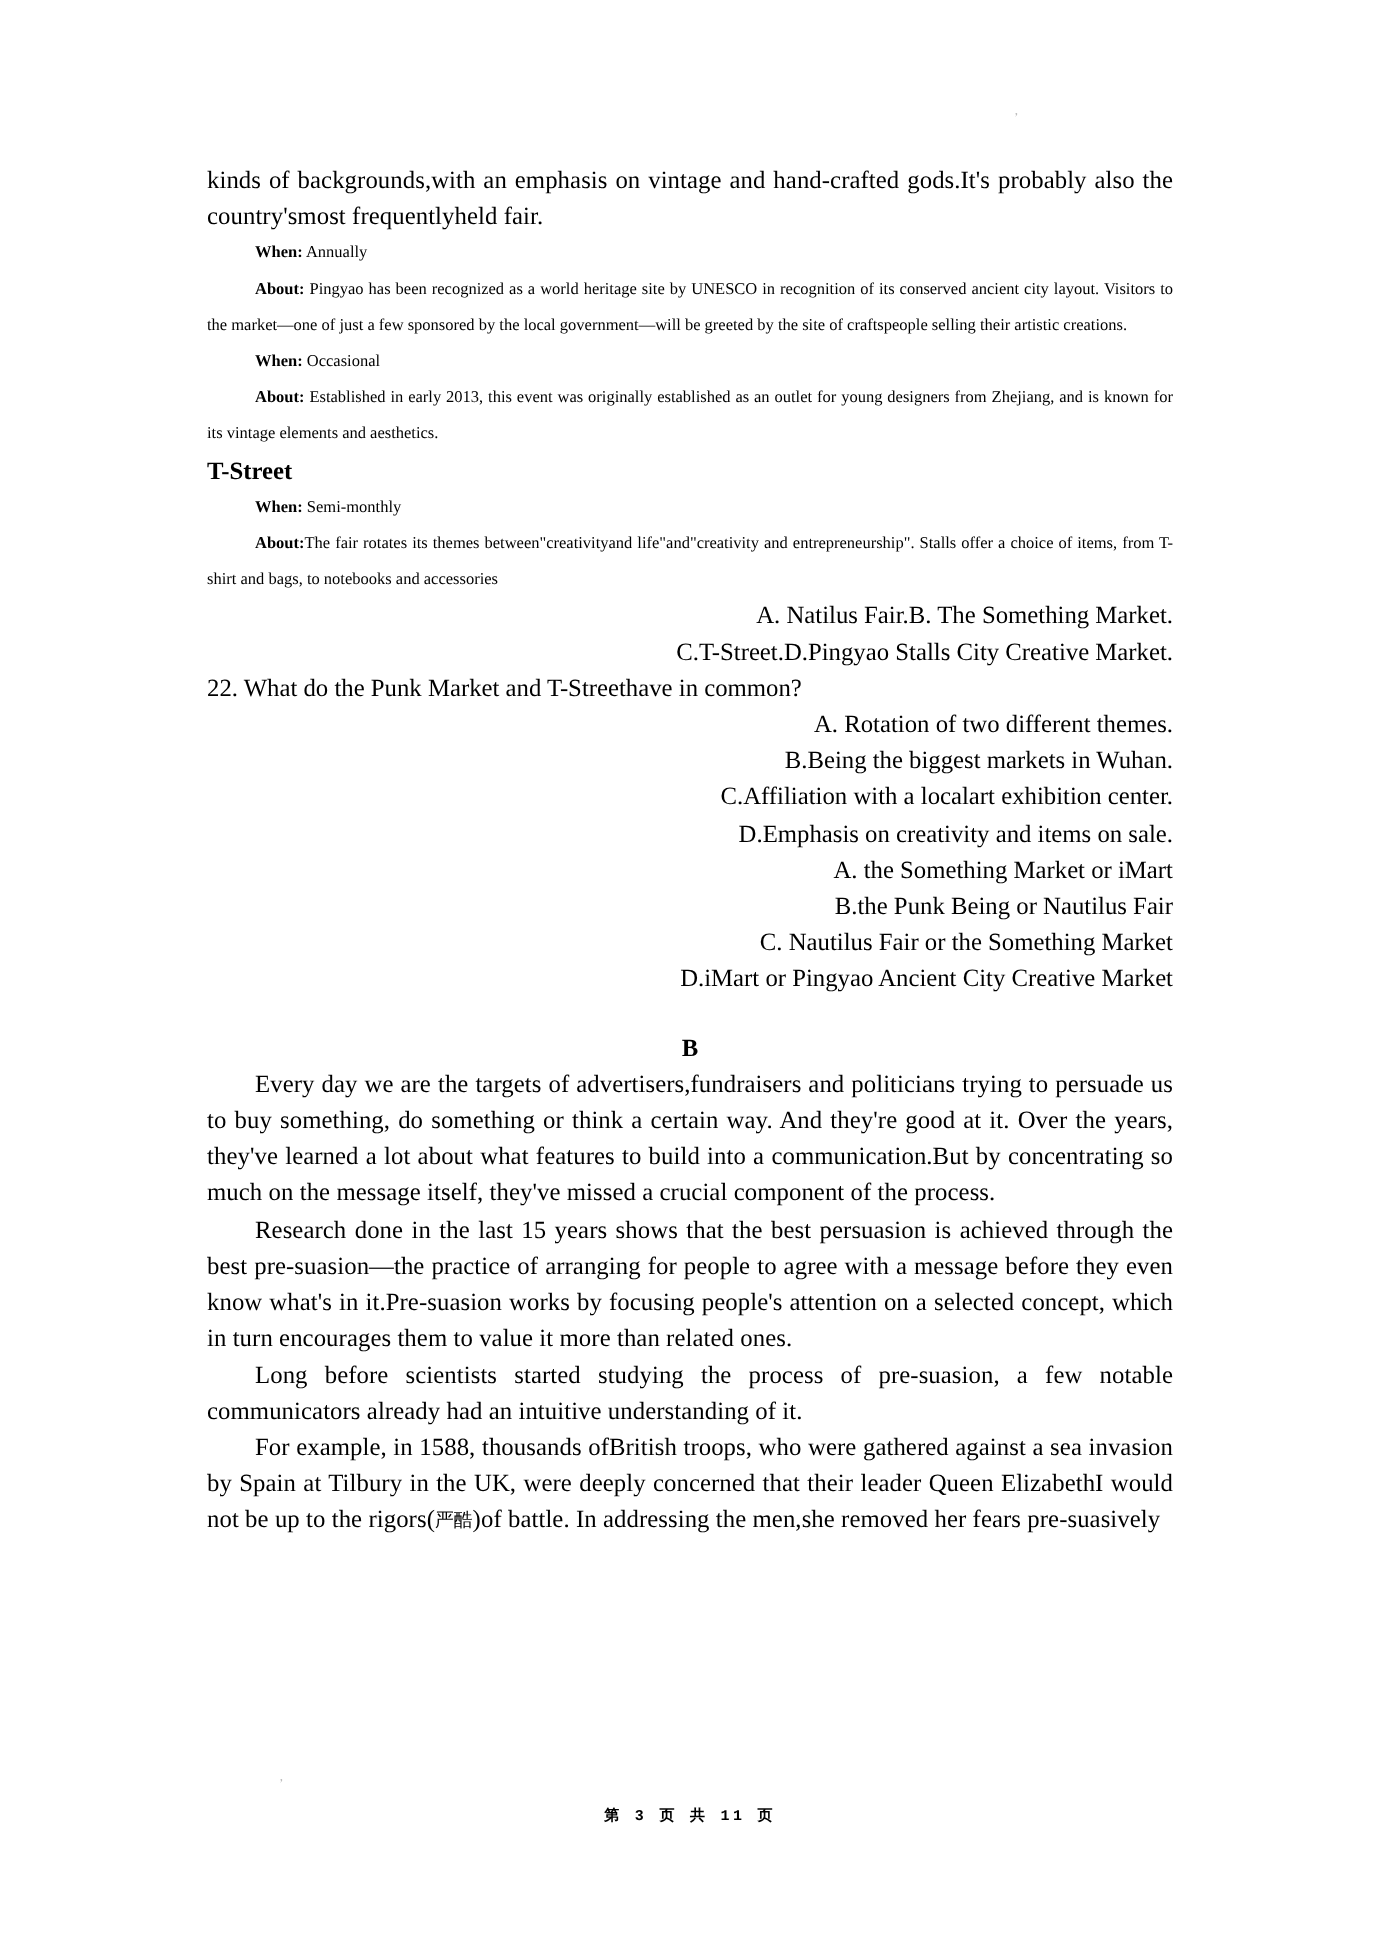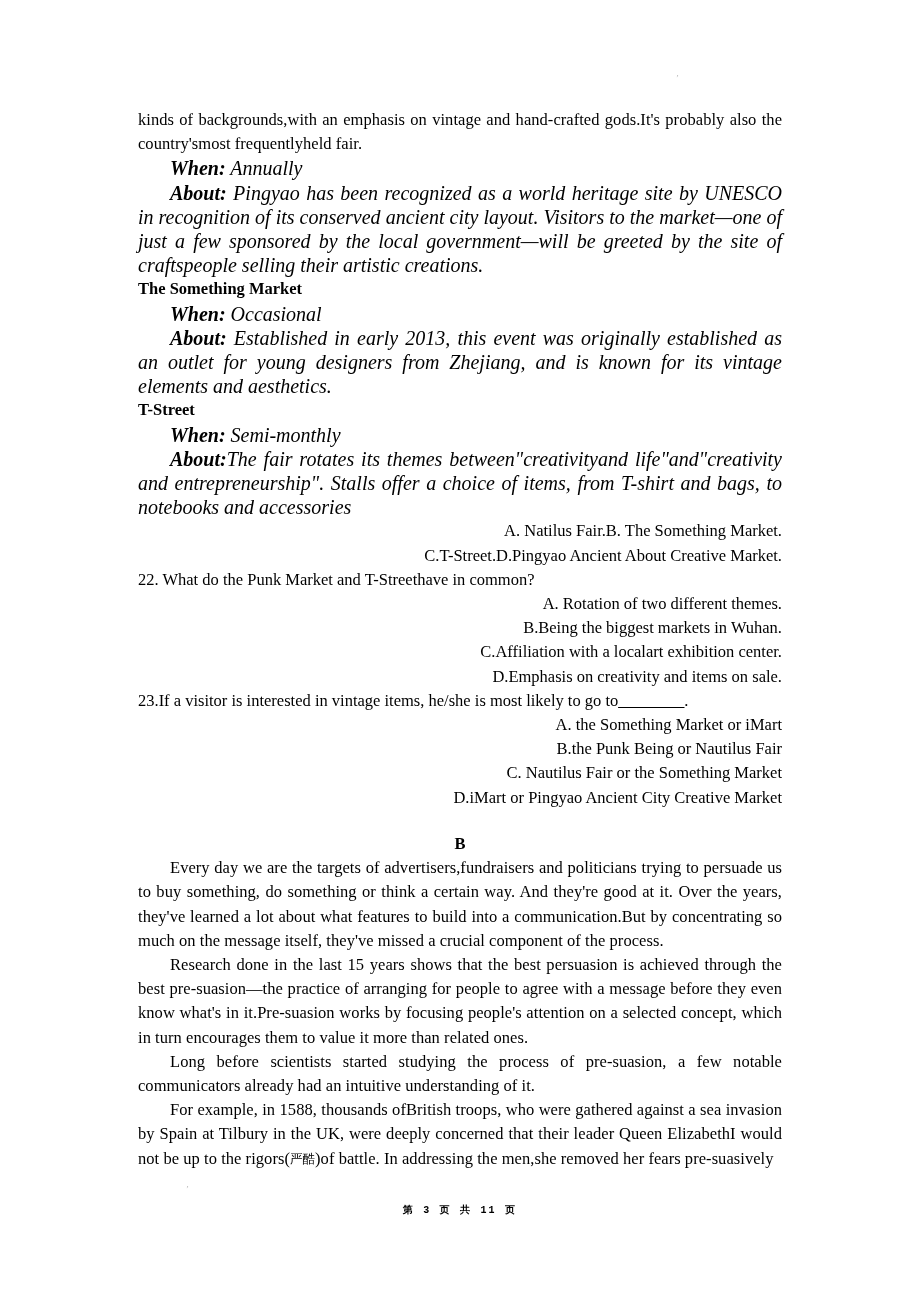--- a/index.html
+++ b/index.html
@@ -39,26 +39,25 @@
     text-indent: 32px;
   }
   .heading {
     font-size: 16.5px;
     line-height: 24.2px;
     font-weight: bold;
     margin: 0;
     text-align: left;
   }
   .sub {
-    font-size: 20px;
+    font-size: 11px;
     line-height: 24.2px;
     margin: 0;
     text-indent: 32px;
     text-align: justify;
-    font-style: italic;
   }
   .lbl {
     font-weight: bold;
   }
   .qline {
     font-size: 16.5px;
     line-height: 24.2px;
     margin: 0;
     text-align: left;
   }
@@ -119,38 +118,36 @@
 
   <span class="artifact art-top">ʼ</span>
 
   <div class="content">
 
     <p class="para">kinds of backgrounds,with an emphasis on vintage and hand-crafted gods.It's probably also the country'smost frequentlyheld fair.</p>
 
     <p class="sub nojust"><span class="lbl">When:</span><span> Annually</span></p>
     <p class="sub"><span class="lbl">About:</span><span> Pingyao has been recognized as a world heritage site by UNESCO in recognition of its conserved ancient city layout. Visitors to the market—one of just a few sponsored by the local government—will be greeted by the site of craftspeople selling their artistic creations.</span></p>
 
-    <p class="heading">The Something Market</p>
     <p class="sub nojust"><span class="lbl">When:</span><span> Occasional</span></p>
     <p class="sub"><span class="lbl">About:</span><span> Established in early 2013, this event was originally established as an outlet for young designers from Zhejiang, and is known for its vintage elements and aesthetics.</span></p>
 
     <p class="heading">T-Street</p>
     <p class="sub nojust"><span class="lbl">When:</span><span> Semi-monthly</span></p>
     <p class="sub"><span class="lbl">About:</span><span>The fair rotates its themes between"creativityand life"and"creativity and entrepreneurship". Stalls offer a choice of items, from T-shirt and bags, to notebooks and accessories</span></p>
 
     <p class="opt">A. Natilus Fair.B. The Something Market.</p>
-    <p class="opt">C.T-Street.D.Pingyao Ancient About Creative Market.</p>
+    <p class="opt">C.T-Street.D.Pingyao Stalls City Creative Market.</p>
 
     <p class="qline">22. What do the Punk Market and T-Streethave in common?</p>
     <p class="opt">A. Rotation of two different themes.</p>
     <p class="opt">B.Being the biggest markets in Wuhan.</p>
     <p class="opt">C.Affiliation with a localart exhibition center.</p>
     <p class="opt">D.Emphasis on creativity and items on sale.</p>
 
-    <p class="qline"><span>23.If a visitor is interested in vintage items, he/she is most likely to go to</span><span class="blank-fill">________</span><span>.</span></p>
     <p class="opt">A. the Something Market or iMart</p>
     <p class="opt">B.the Punk Being or Nautilus Fair</p>
     <p class="opt">C. Nautilus Fair or the Something Market</p>
     <p class="opt">D.iMart or Pingyao Ancient City Creative Market</p>
 
     <div class="gap-big"></div>
 
     <p class="section-letter">B</p>
     <p class="para indent">Every day we are the targets of advertisers,fundraisers and politicians trying to persuade us to buy something, do something or think a certain way. And they're good at it. Over the years, they've learned a lot about what features to build into a communication.But by concentrating so much on the message itself, they've missed a crucial component of the process.</p>
     <p class="para indent">Research done in the last 15 years shows that the best persuasion is achieved through the best pre-suasion—the practice of arranging for people to agree with a message before they even know what's in it.Pre-suasion works by focusing people's attention on a selected concept, which in turn encourages them to value it more than related ones.</p>

